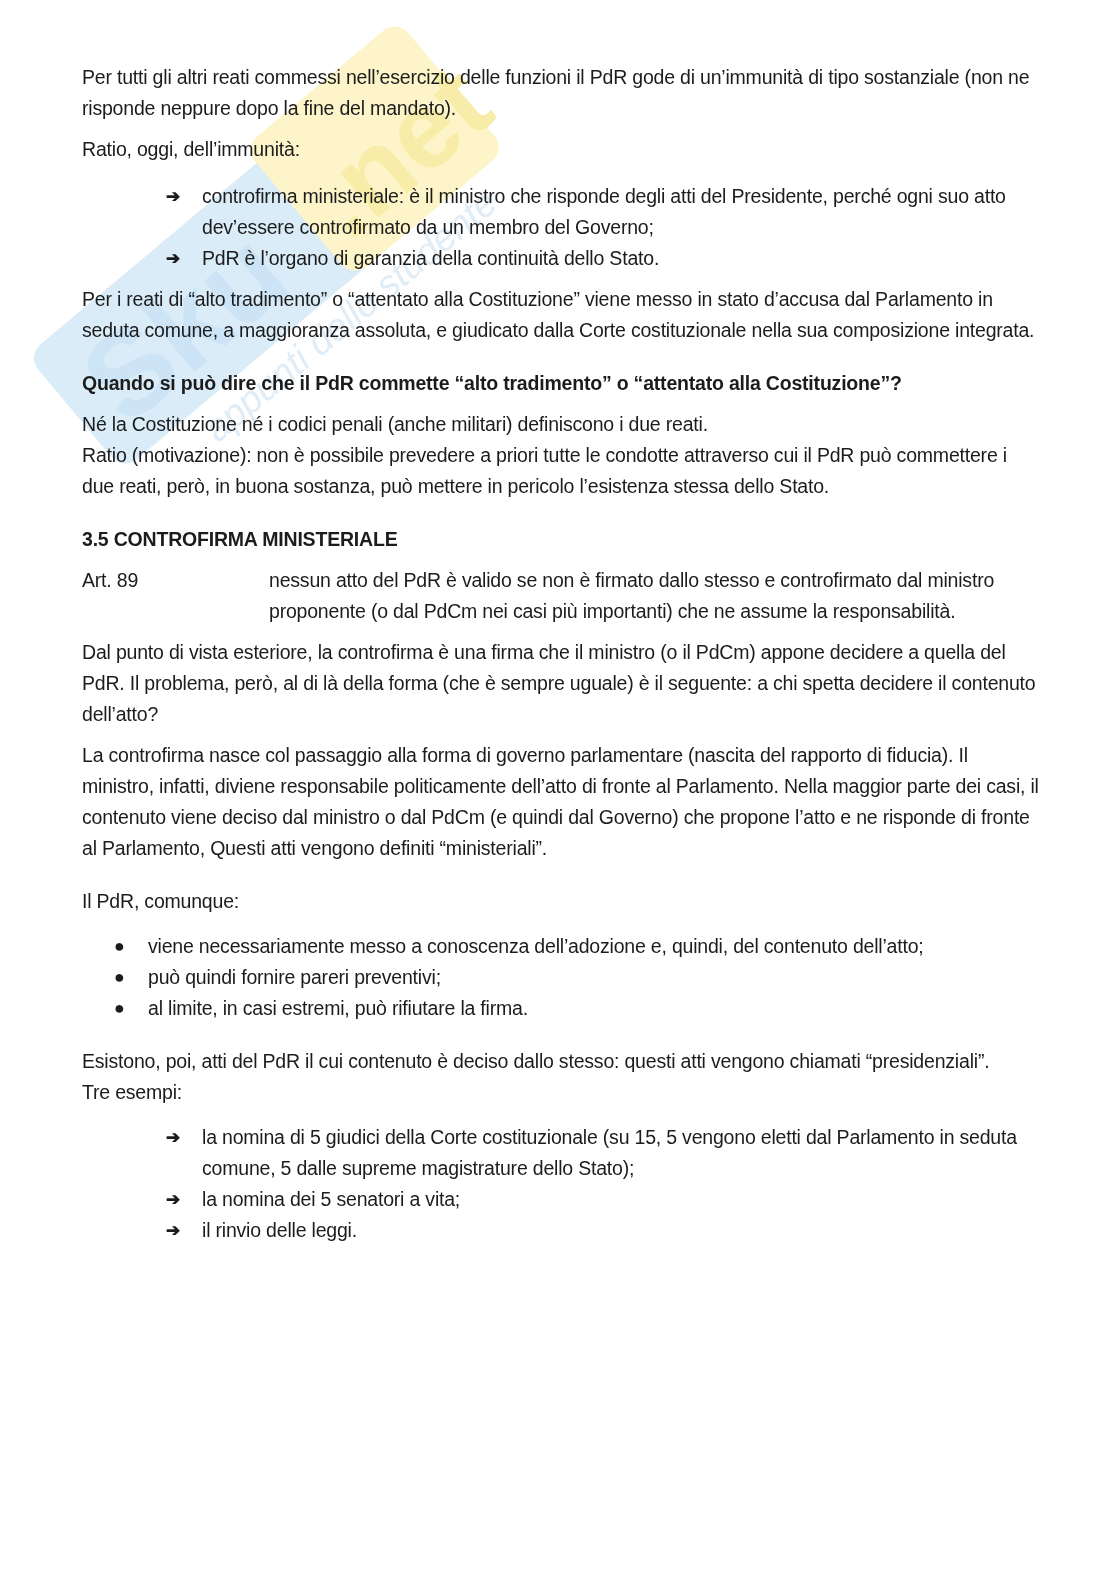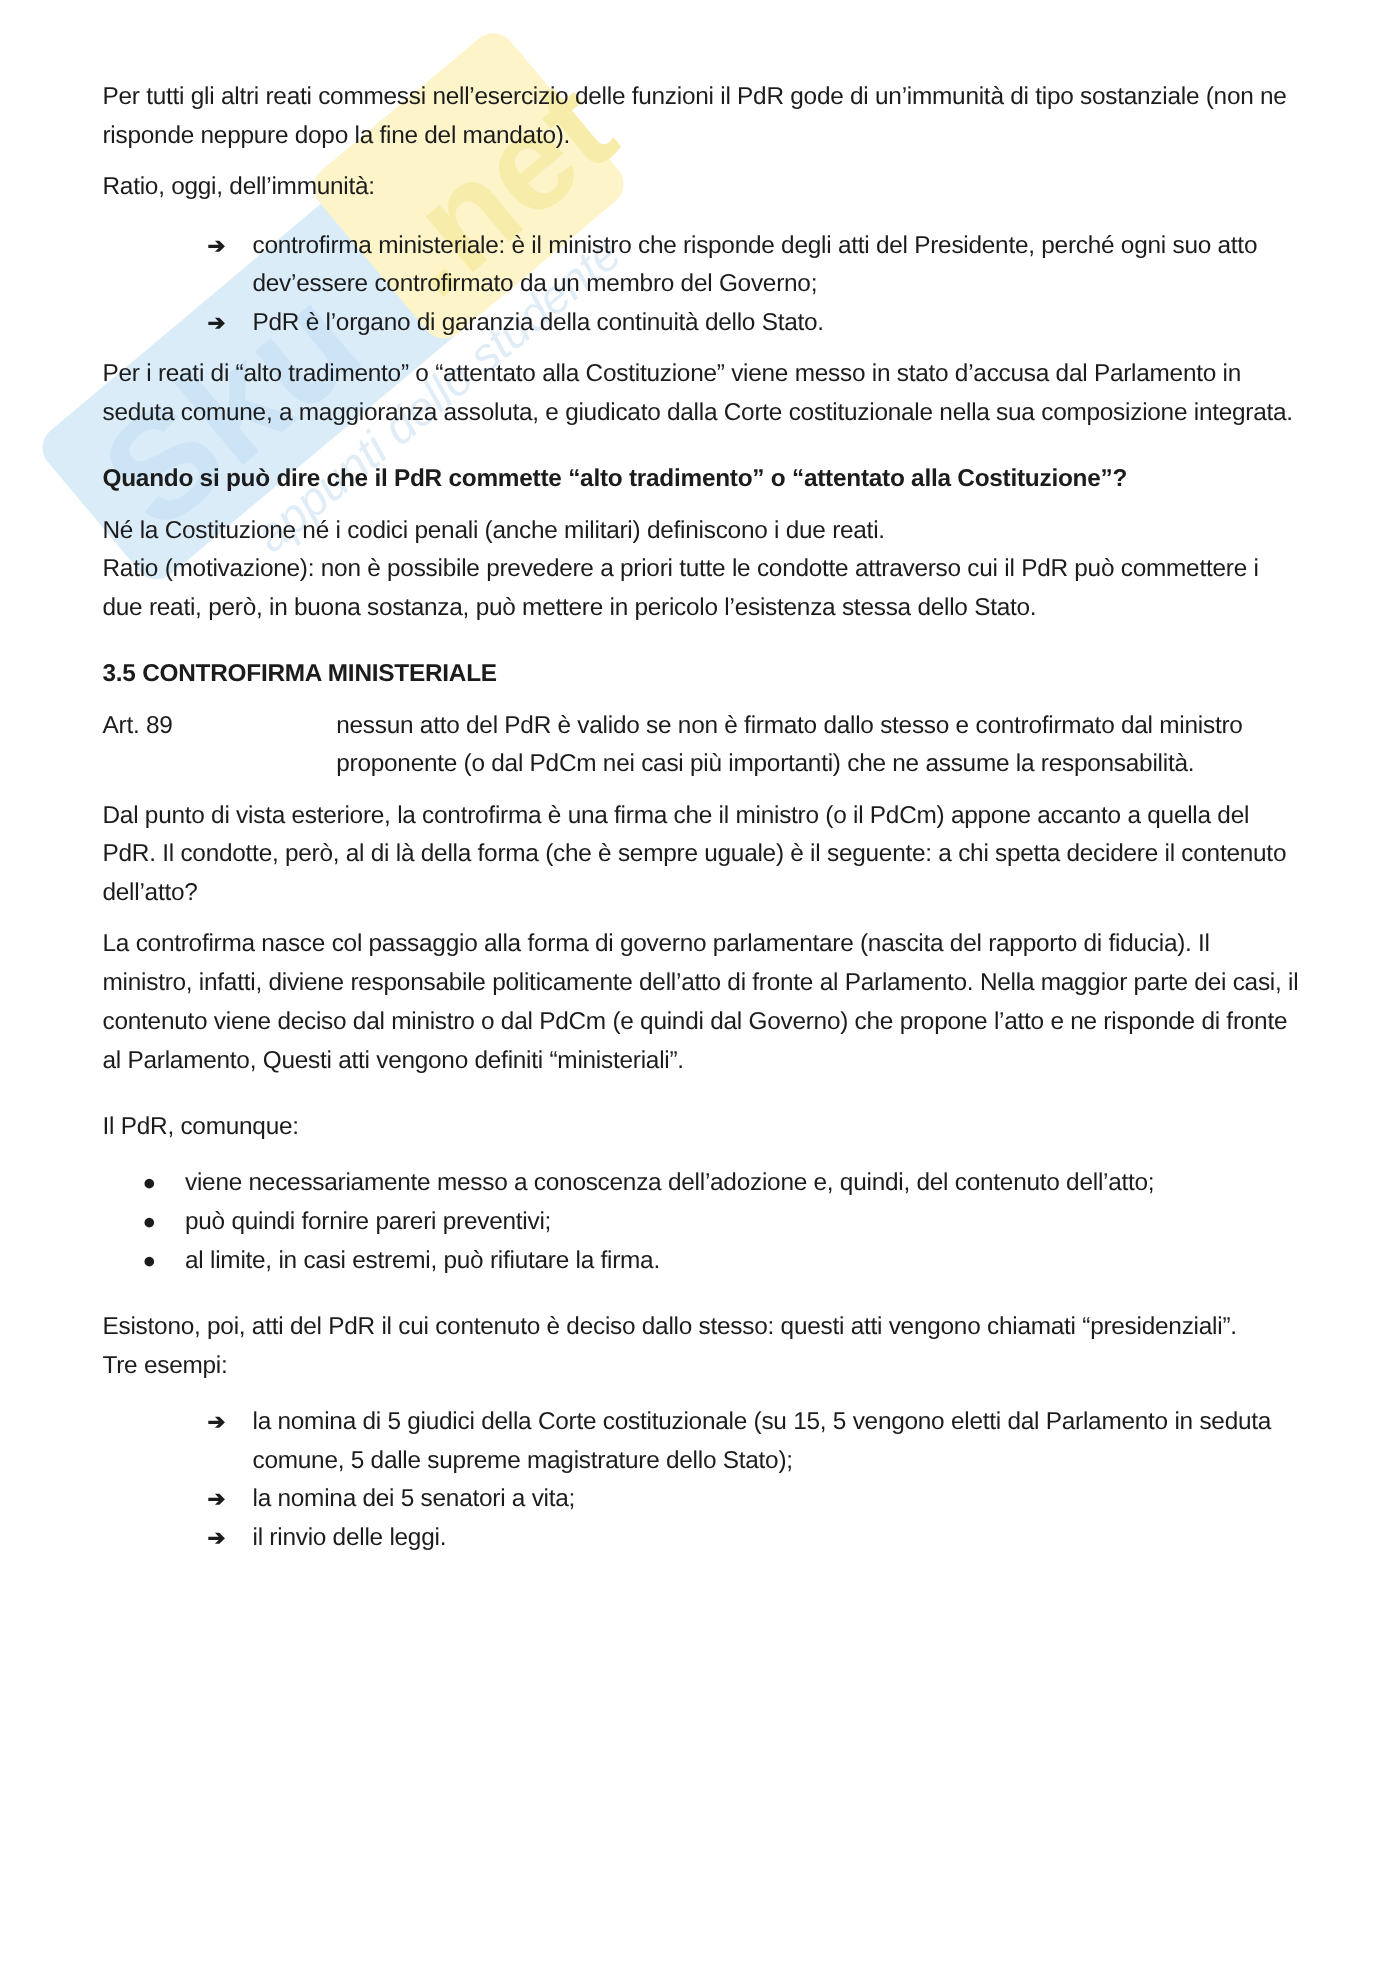--- a/index.html
+++ b/index.html
@@ -61,21 +61,21 @@
     <p>Né la Costituzione né i codici penali (anche militari) definiscono i due reati.</p>
     <p class="para gap-lg">Ratio (motivazione): non è possibile prevedere a priori tutte le condotte attraverso cui il PdR può commettere i due reati, però, in buona sostanza, può mettere in pericolo l’esistenza stessa dello Stato.</p>
 
     <p class="section" style="margin-top:0">3.5 CONTROFIRMA MINISTERIALE</p>
 
     <div class="art">
       <span class="ref">Art. 89</span>
       <span class="txt">nessun atto del PdR è valido se non è firmato dallo stesso e controfirmato dal ministro proponente (o dal PdCm nei casi più importanti) che ne assume la responsabilità.</span>
     </div>
 
-    <p class="para">Dal punto di vista esteriore, la controfirma è una firma che il ministro (o il PdCm) appone accanto a quella del PdR. Il condotte, però, al di là della forma (che è sempre uguale) è il seguente: a chi spetta decidere il contenuto dell’atto?</p>
+    <p class="para">Dal punto di vista esteriore, la controfirma è una firma che il ministro (o il PdCm) appone decidere a quella del PdR. Il problema, però, al di là della forma (che è sempre uguale) è il seguente: a chi spetta decidere il contenuto dell’atto?</p>
     <p class="para gap-lg">La controfirma nasce col passaggio alla forma di governo parlamentare (nascita del rapporto di fiducia). Il ministro, infatti, diviene responsabile politicamente dell’atto di fronte al Parlamento. Nella maggior parte dei casi, il contenuto viene deciso dal ministro o dal PdCm (e quindi dal Governo) che propone l’atto e ne risponde di fronte al Parlamento, Questi atti vengono definiti “ministeriali”.</p>
 
     <p class="para" style="margin-bottom:14px">Il PdR, comunque:</p>
 
     <ul class="dots">
       <li><span class="mk">●</span><span>viene necessariamente messo a conoscenza dell’adozione e, quindi, del contenuto dell’atto;</span></li>
       <li><span class="mk">●</span><span>può quindi fornire pareri preventivi;</span></li>
       <li><span class="mk">●</span><span>al limite, in casi estremi, può rifiutare la firma.</span></li>
     </ul>
 

